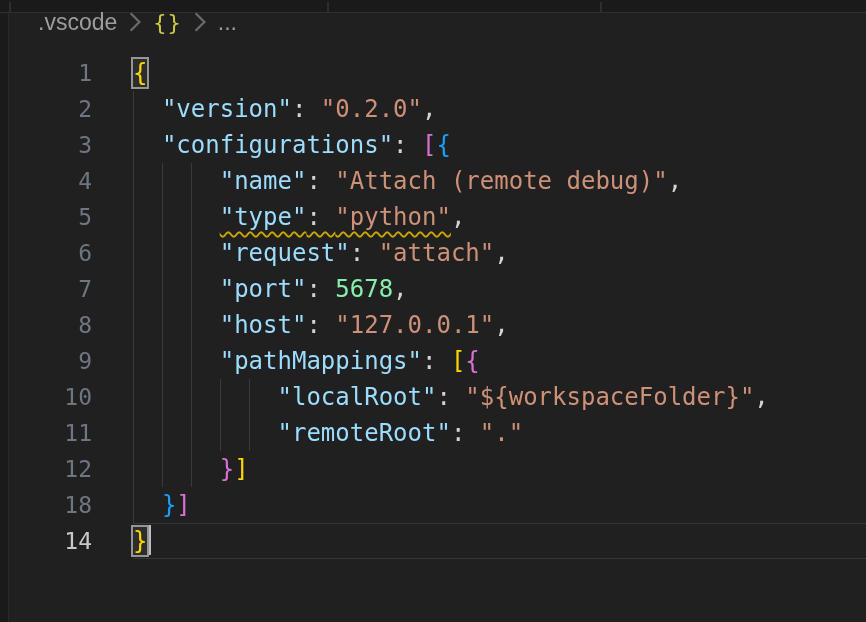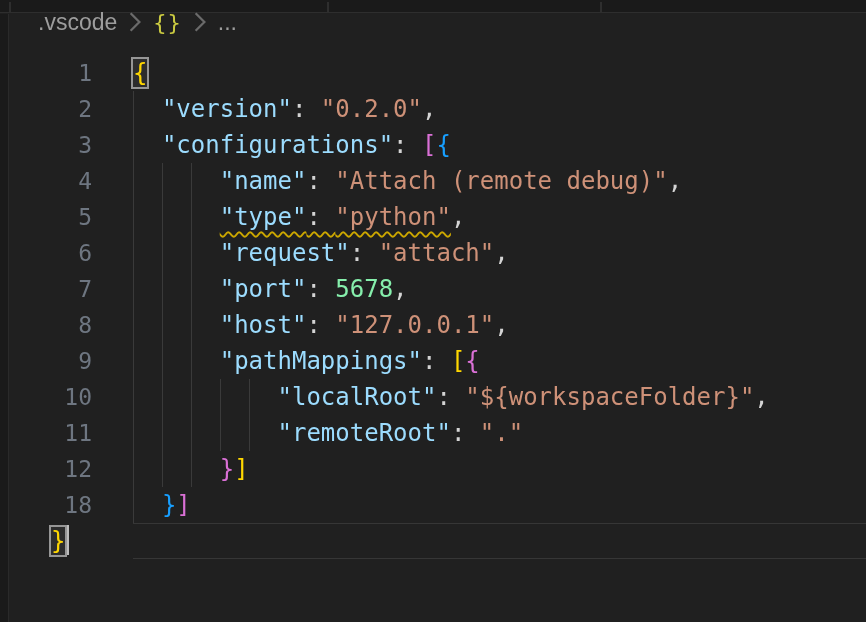--- a/index.html
+++ b/index.html
@@ -110,15 +110,15 @@
       <div class="line"><div class="gutter">4</div><div class="content"><div class="ig" style="left: 0ch;"></div><div class="ig" style="left: 2ch;"></div><div class="ig" style="left: 4ch;"></div><span class="tk-pun">      </span><span class="tk-key">"name"</span><span class="tk-pun">: </span><span class="tk-str">"Attach (remote debug)"</span><span class="tk-pun">,</span></div></div>
       <div class="line"><div class="gutter">5</div><div class="content"><div class="ig" style="left: 0ch;"></div><div class="ig" style="left: 2ch;"></div><div class="ig" style="left: 4ch;"></div><span class="tk-pun">      </span><span class="tk-key sq">"type"</span><span class="tk-pun sq">: </span><span class="tk-str sq">"python"</span><span class="tk-pun">,</span></div></div>
       <div class="line"><div class="gutter">6</div><div class="content"><div class="ig" style="left: 0ch;"></div><div class="ig" style="left: 2ch;"></div><div class="ig" style="left: 4ch;"></div><span class="tk-pun">      </span><span class="tk-key">"request"</span><span class="tk-pun">: </span><span class="tk-str">"attach"</span><span class="tk-pun">,</span></div></div>
       <div class="line"><div class="gutter">7</div><div class="content"><div class="ig" style="left: 0ch;"></div><div class="ig" style="left: 2ch;"></div><div class="ig" style="left: 4ch;"></div><span class="tk-pun">      </span><span class="tk-key">"port"</span><span class="tk-pun">: </span><span class="tk-num">5678</span><span class="tk-pun">,</span></div></div>
       <div class="line"><div class="gutter">8</div><div class="content"><div class="ig" style="left: 0ch;"></div><div class="ig" style="left: 2ch;"></div><div class="ig" style="left: 4ch;"></div><span class="tk-pun">      </span><span class="tk-key">"host"</span><span class="tk-pun">: </span><span class="tk-str">"127.0.0.1"</span><span class="tk-pun">,</span></div></div>
       <div class="line"><div class="gutter">9</div><div class="content"><div class="ig" style="left: 0ch;"></div><div class="ig" style="left: 2ch;"></div><div class="ig" style="left: 4ch;"></div><span class="tk-pun">      </span><span class="tk-key">"pathMappings"</span><span class="tk-pun">: </span><span class="tk-gold">[</span><span class="tk-pink">{</span></div></div>
       <div class="line"><div class="gutter">10</div><div class="content"><div class="ig" style="left: 0ch;"></div><div class="ig" style="left: 2ch;"></div><div class="ig" style="left: 4ch;"></div><div class="ig" style="left: 6ch;"></div><div class="ig" style="left: 8ch;"></div><span class="tk-pun">          </span><span class="tk-key">"localRoot"</span><span class="tk-pun">: </span><span class="tk-str">"${workspaceFolder}"</span><span class="tk-pun">,</span></div></div>
       <div class="line"><div class="gutter">11</div><div class="content"><div class="ig" style="left: 0ch;"></div><div class="ig" style="left: 2ch;"></div><div class="ig" style="left: 4ch;"></div><div class="ig" style="left: 6ch;"></div><div class="ig" style="left: 8ch;"></div><span class="tk-pun">          </span><span class="tk-key">"remoteRoot"</span><span class="tk-pun">: </span><span class="tk-str">"."</span></div></div>
       <div class="line"><div class="gutter">12</div><div class="content"><div class="ig" style="left: 0ch;"></div><div class="ig" style="left: 2ch;"></div><div class="ig" style="left: 4ch;"></div><span class="tk-pun">      </span><span class="tk-pink">}</span><span class="tk-gold">]</span></div></div>
       <div class="line"><div class="gutter">18</div><div class="content"><div class="ig" style="left: 0ch;"></div><span class="tk-pun">  </span><span class="tk-blue">}</span><span class="tk-pink">]</span></div></div>
-      <div class="line current"><div class="cl-border"></div><div class="content"><span class="tk-pun"></span><span class="tk-gold box">}</span><span class="cursor"></span></div></div>
+      <div class="line current"><div class="cl-border"></div><div class="gutter">14</div><div class="content"><span class="tk-pun"></span><span class="tk-gold box">}</span><span class="cursor"></span></div></div>
     </div>
 </div>
 
 </body></html>

